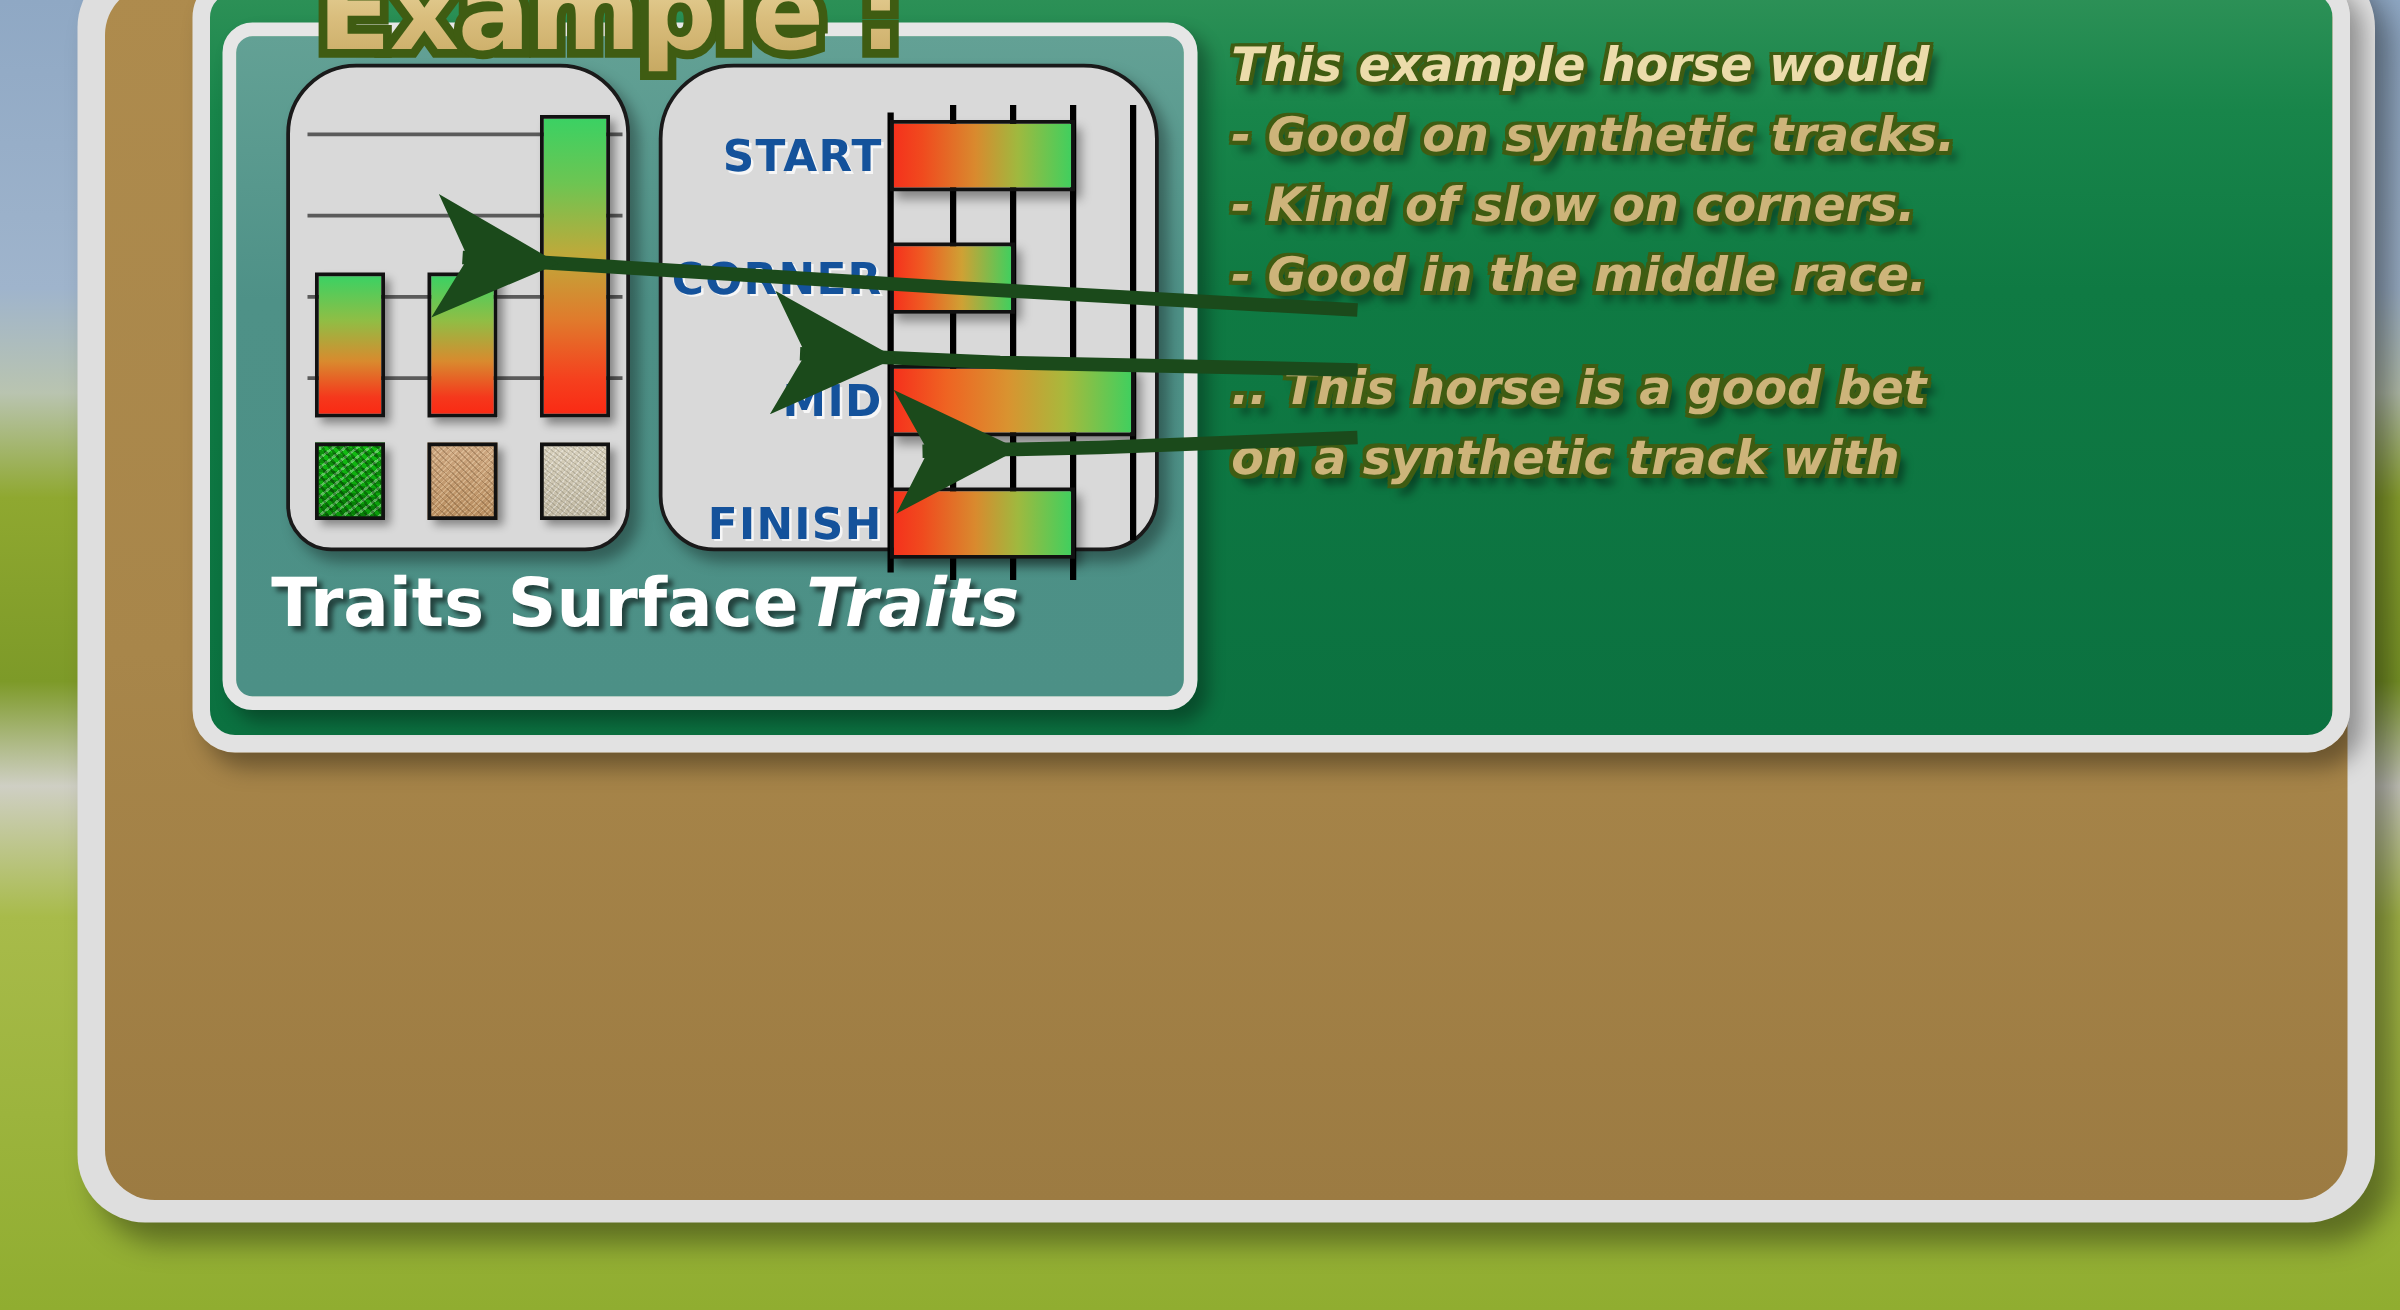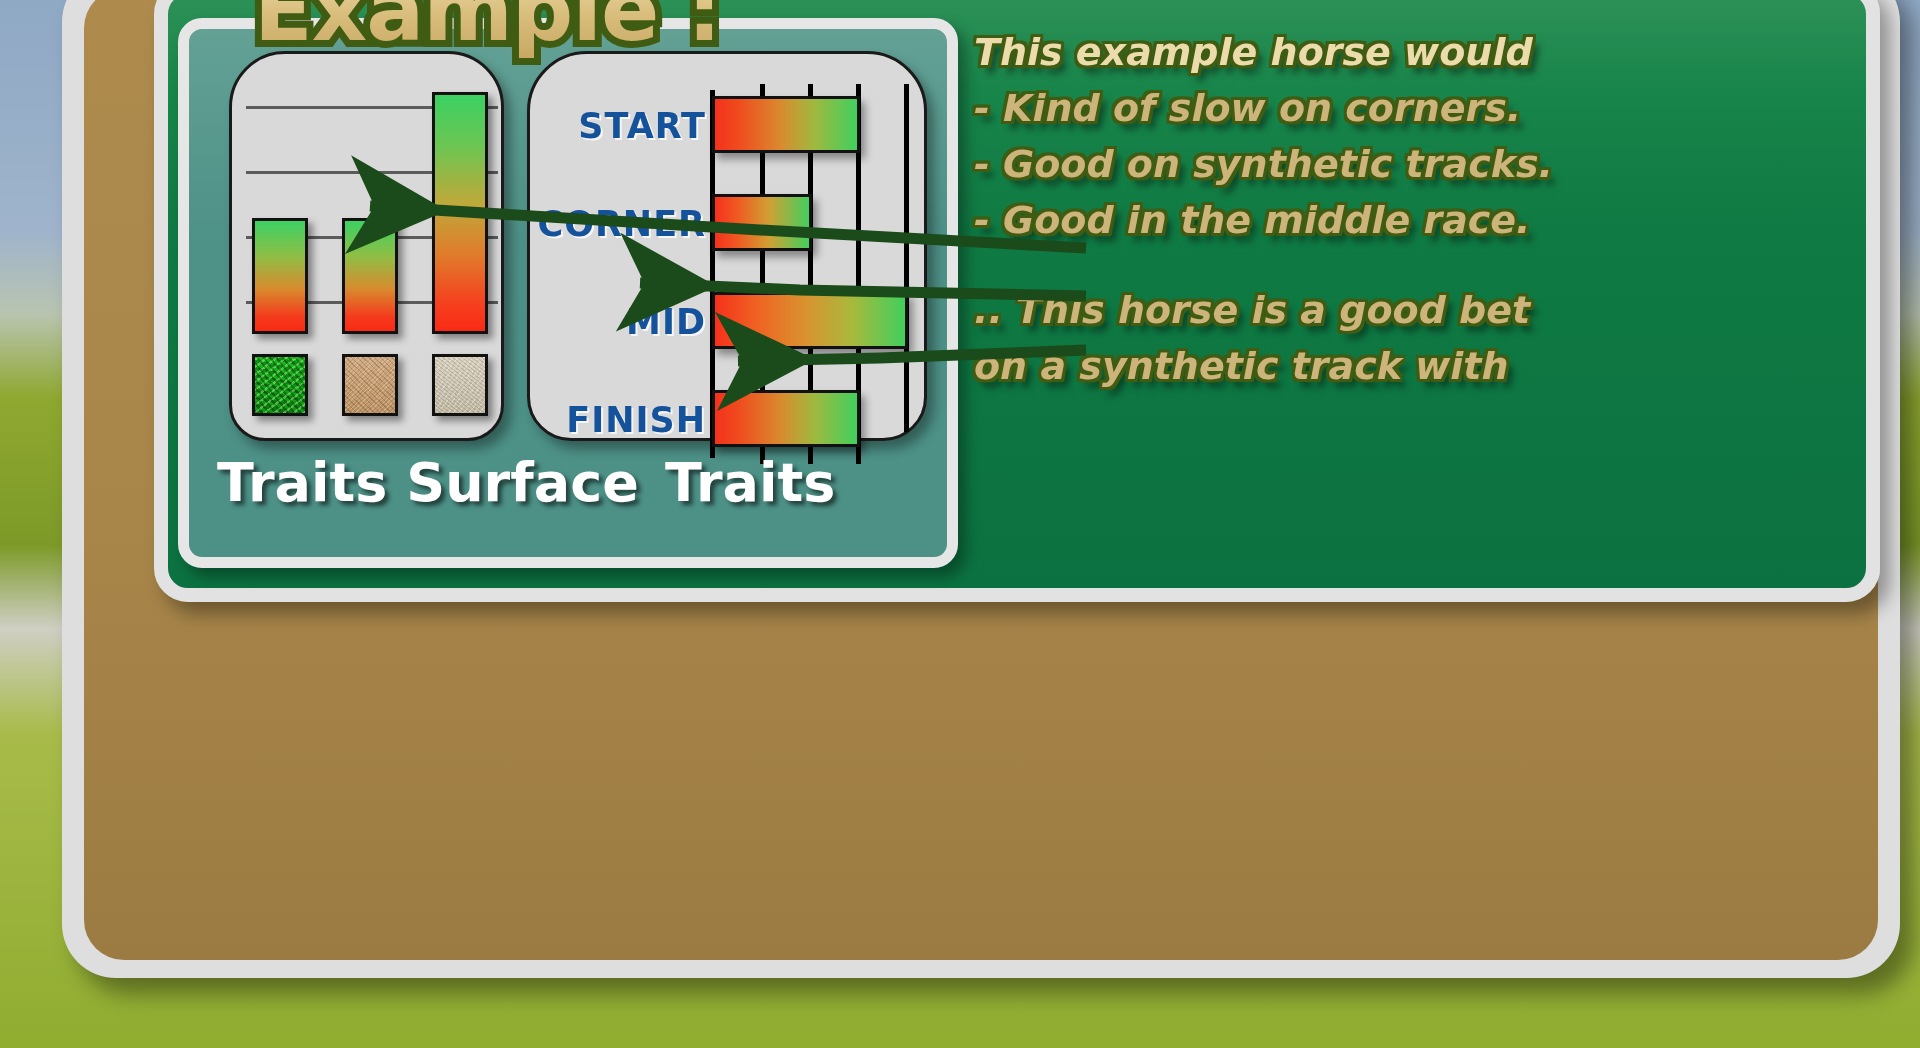--- a/index.html
+++ b/index.html
@@ -143,20 +143,21 @@
   .tline{
     font-family:"DejaVu Sans", sans-serif;
     font-weight:bold; font-style:italic;
     font-size:38px; line-height:56px;
     color:#cdb47a;
     text-shadow:
       -3px -3px 0 #3f5c12, 3px -3px 0 #3f5c12, -3px 3px 0 #3f5c12, 3px 3px 0 #3f5c12,
       0 -3px 0 #3f5c12, 0 3px 0 #3f5c12, -3px 0 0 #3f5c12, 3px 0 0 #3f5c12,
       6px 8px 7px rgba(0,0,0,.5);
     white-space:nowrap;
+    margin-left:11px;
   }
   .tline.pale{ color:#ecdcab; }
   .gap{ height:34px; }
 
   
   #arrows{ position:absolute; left:0; top:0; width:1920px; height:1048px; pointer-events:none; z-index:60; }
 </style>
 </head>
 <body>
 
@@ -212,27 +213,27 @@
 
           <div class="trait-bar" style="left:182px; top:238px; width:196px;
                       background:linear-gradient(90deg,#f5311c 0%,#ef6322 22%,#d99330 48%,#a8b93c 72%,#41cf5e 100%);"></div>
 
           <div class="trait-bar" style="left:182px; top:336px; width:148px;
                       background:linear-gradient(90deg,#f5311c 0%,#f04a1e 16%,#d98a2e 46%,#9fb93f 70%,#41cf5e 100%);"></div>
         </div>
       </div>
 
       <div class="caption" style="left:28px;  top:422px;">Traits Surface</div>
-      <div class="caption" style="left:476px; top:422px;">Traits</div>
+      <div class="caption" style="left:456px; top:422px;font-style:italic;">Traits</div>
     </div>
 
     <div id="text-col">
       <div class="tline pale">This example horse would</div>
+      <div class="tline">- Good on synthetic tracks.</div>
       <div class="tline">- Kind of slow on corners.</div>
-      <div class="tline">- Good on synthetic tracks.</div>
       <div class="tline">- Good in the middle race.</div>
       <div class="gap"></div>
       <div class="tline">.. This horse is a good bet</div>
       <div class="tline">on a synthetic track with</div>
     </div>
   </div>
 </div>
 
 <svg id="arrows" viewBox="0 0 1920 1048">
   <defs>

